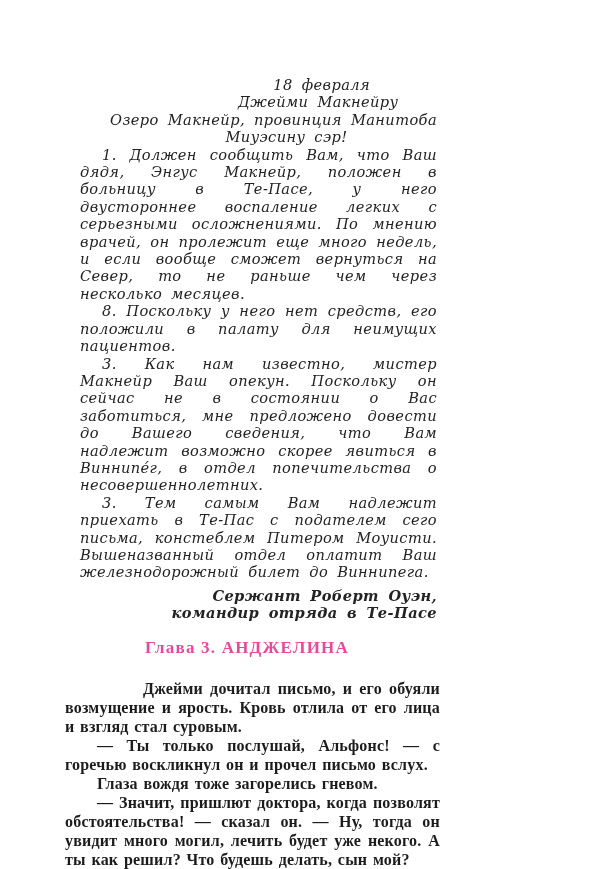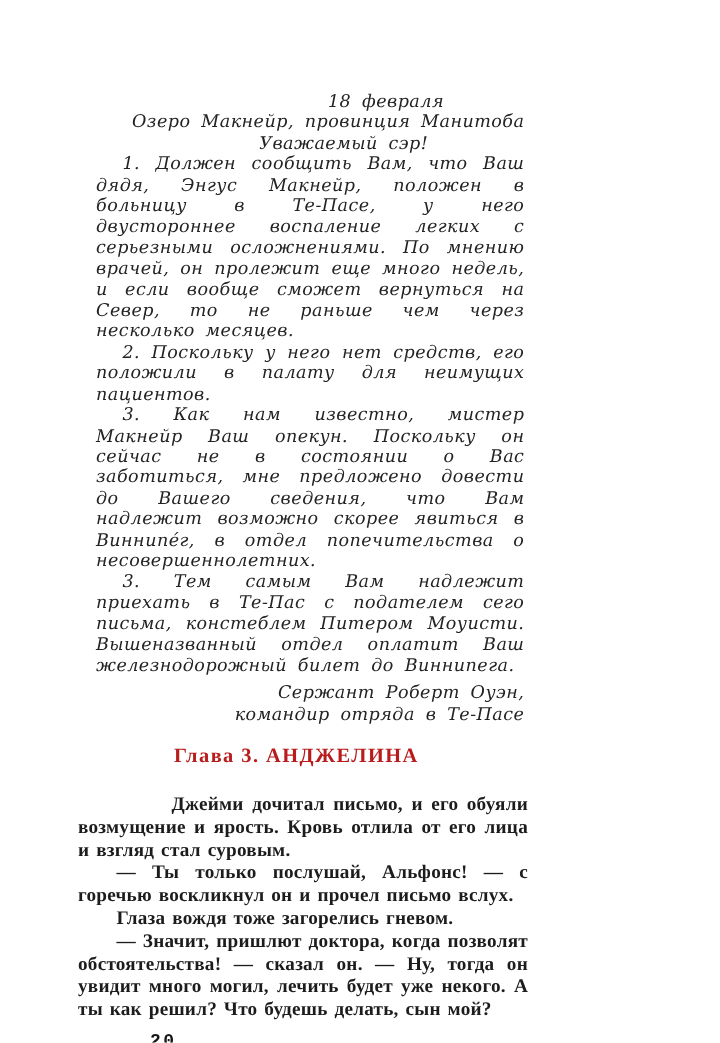--- a/index.html
+++ b/index.html
@@ -45,30 +45,31 @@
     text-indent: 56px;
   }
   .letter p.letter-para {
     margin: 0;
     text-align: justify;
     text-indent: 22px;
   }
   .letter .signature {
     margin-top: 6px;
     text-align: right;
+    font-weight: bold;
   }
 
   
   .chapter-heading {
     margin: 16px 0 0 145px;
     font-family: "Liberation Serif", "DejaVu Serif", serif;
     font-weight: bold;
     font-size: 17px;
     letter-spacing: 1.2px;
-    color: #b91c1c;
+    color: #ec4899;
   }
 
   
   .prose {
     margin: 21px 60px 0 65px; 
     font-family: "Liberation Serif", "DejaVu Serif", serif;
     font-size: 16px;
     line-height: 19px;
     letter-spacing: 0.2px;
     word-spacing: 1.5px;
@@ -94,25 +95,26 @@
     color: #161616;
   }
 </style>
 </head>
 <body>
 
 <div class="page">
 
   <div class="letter">
     <div class="date-line">18 февраля</div>
+    <div class="addressee-1">Джейми Макнейру</div>
     <div class="addressee-2">Озеро Макнейр, провинция Манитоба</div>
-    <div class="salutation">Уважаемый сэр!</div>
+    <div class="salutation">Миуэсину сэр!</div>
 
     <p class="letter-para">1. Должен сообщить Вам, что Ваш дядя, Энгус Макнейр, положен в больницу в Те-Пасе, у него двустороннее воспаление легких с серьезными осложнениями. По мнению врачей, он пролежит еще много недель, и если вообще сможет вернуться на Север, то не раньше чем через несколько месяцев.</p>
-    <p class="letter-para">2. Поскольку у него нет средств, его положили в палату для неимущих пациентов.</p>
+    <p class="letter-para">8. Поскольку у него нет средств, его положили в палату для неимущих пациентов.</p>
     <p class="letter-para">3. Как нам известно, мистер Макнейр Ваш опекун. Поскольку он сейчас не в состоянии о Вас заботиться, мне предложено довести до Вашего сведения, что Вам надлежит возможно скорее явиться в Виннипе́г, в отдел попечительства о несовершеннолетних.</p>
     <p class="letter-para">3. Тем самым Вам надлежит приехать в Те-Пас с подателем сего письма, констеблем Питером Моуисти. Вышеназванный отдел оплатит Ваш железнодорожный билет до Виннипега.</p>
 
     <div class="signature">
       <div>Сержант Роберт Оуэн,</div>
       <div>командир отряда в Те-Пасе</div>
     </div>
   </div>
 
   <div class="chapter-heading">Глава 3. АНДЖЕЛИНА</div>

